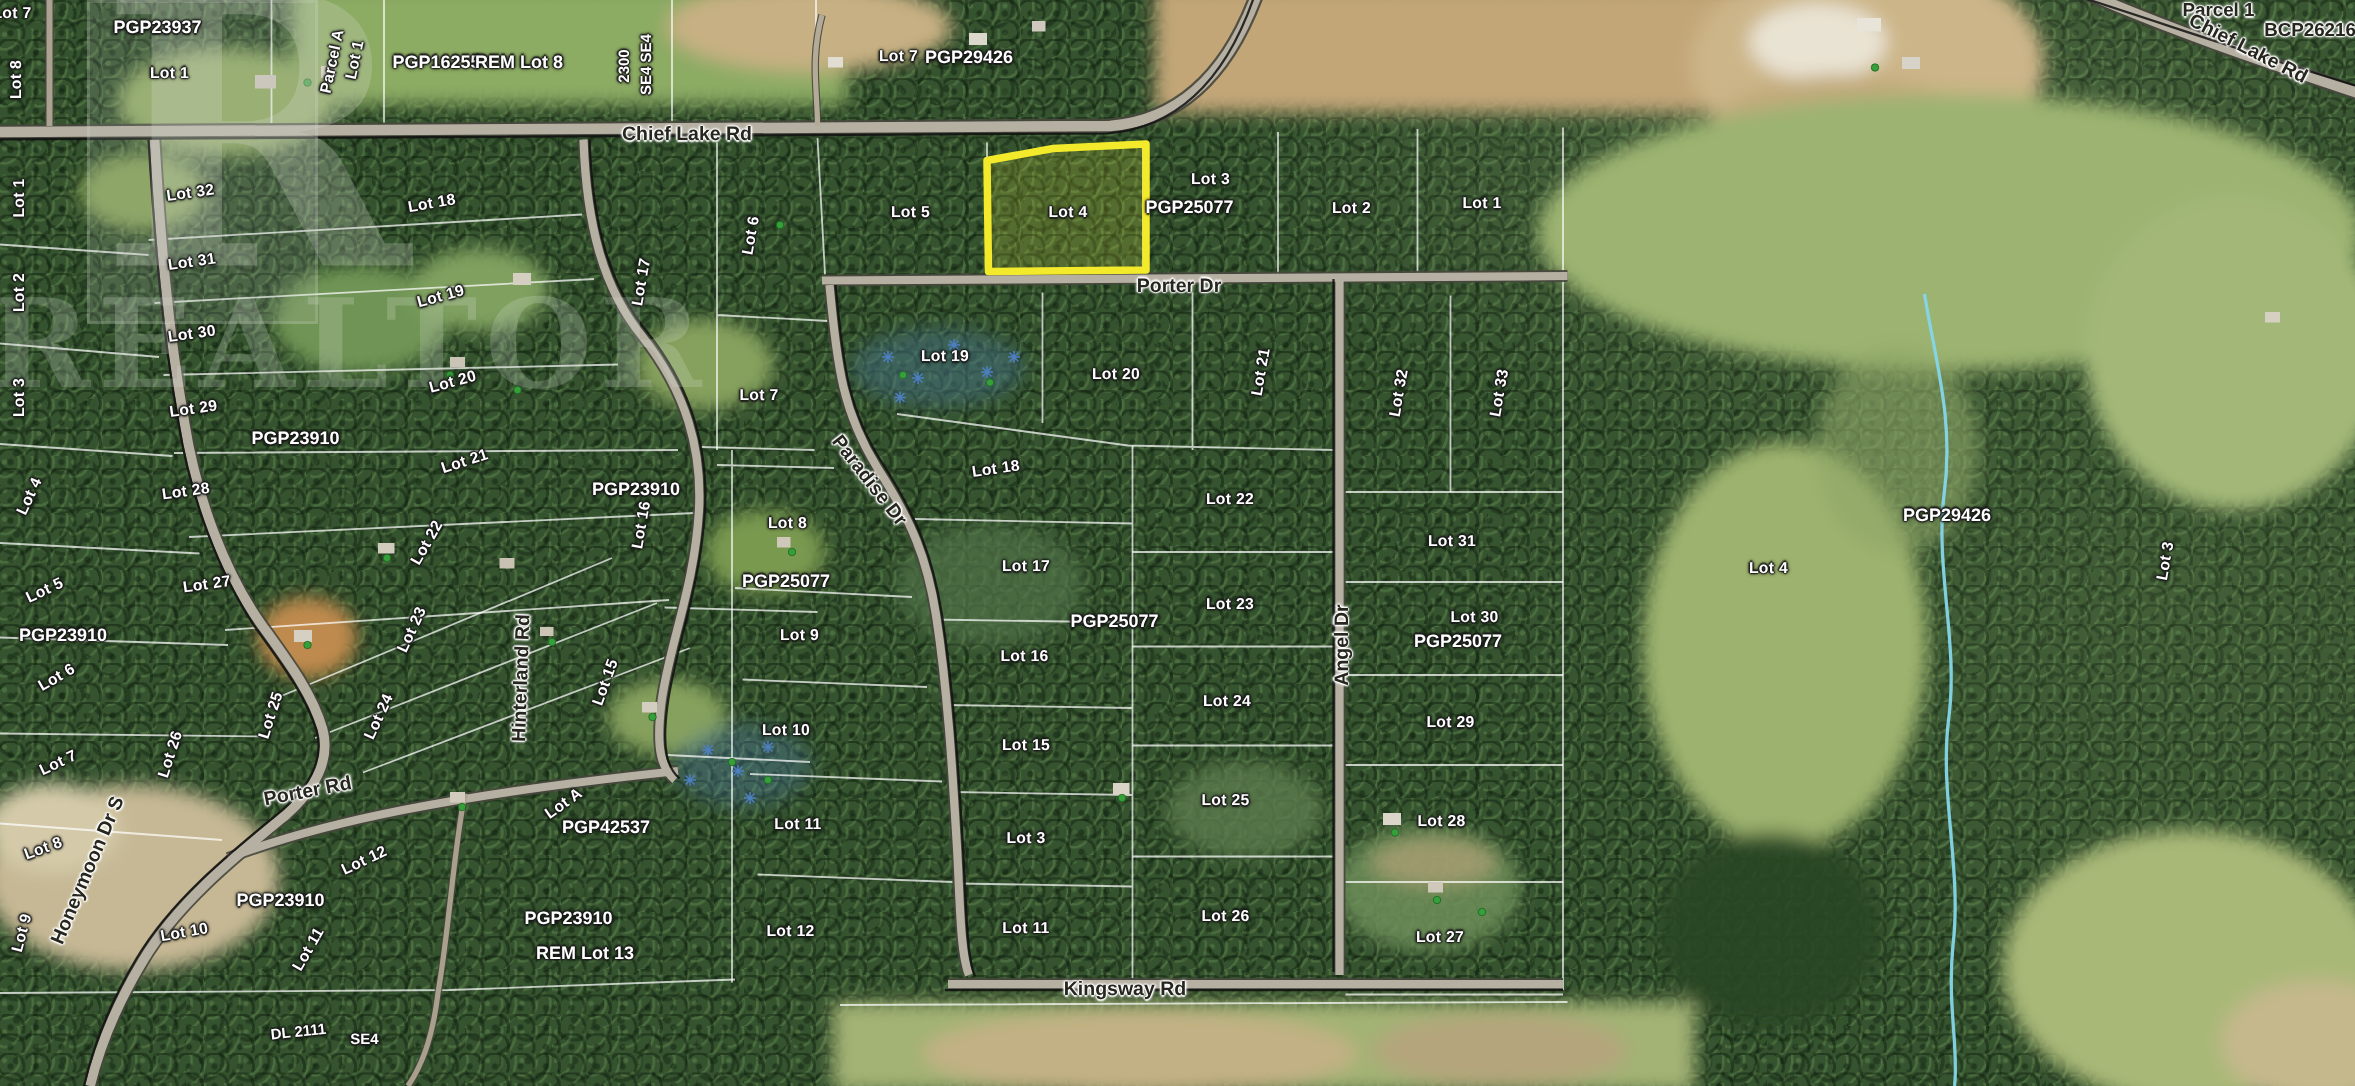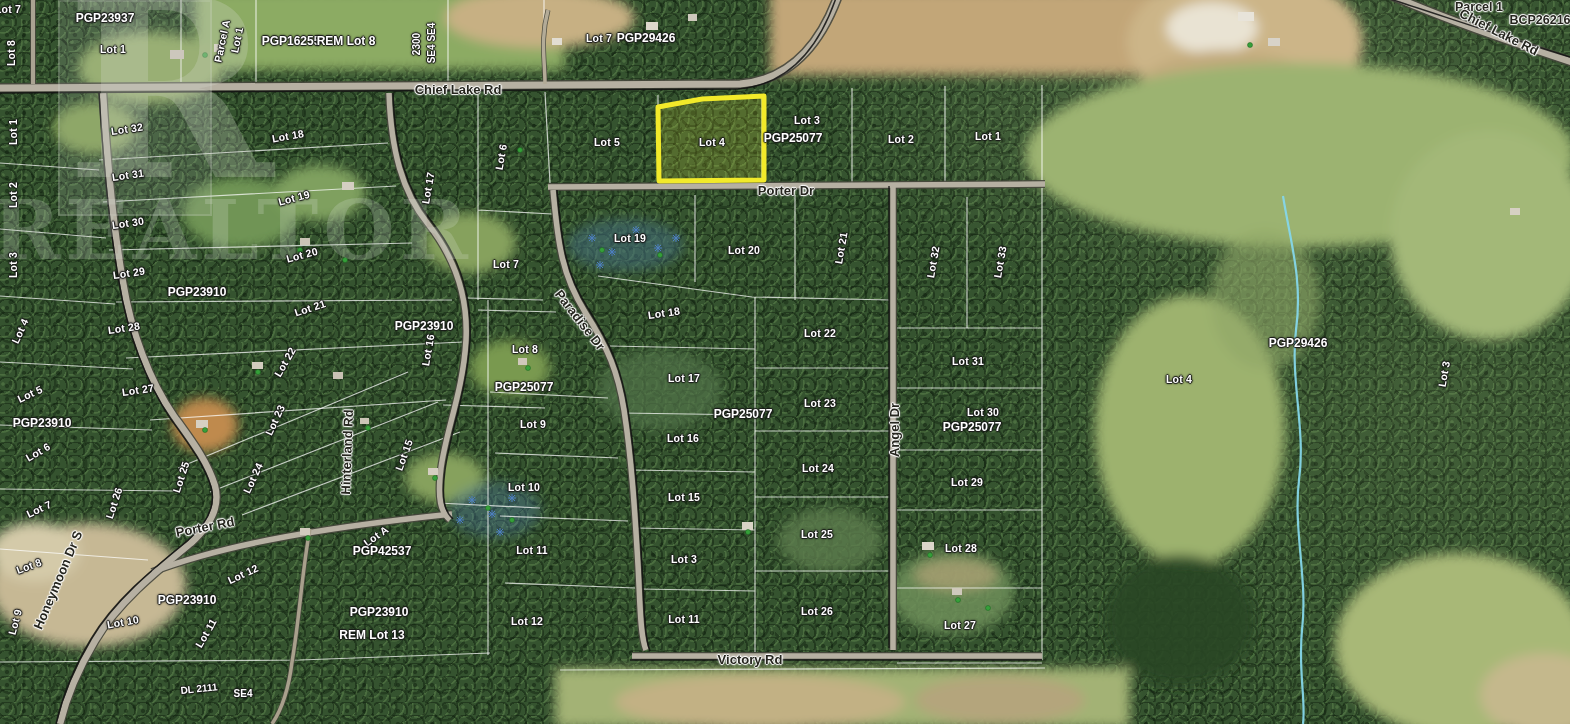--- a/index.html
+++ b/index.html
@@ -256,26 +256,26 @@
       <div class="lbl lot" style="left: 310px; top: 308px; --r: -18deg;">Lot 21</div>
       <div class="lbl lot" style="left: 302px; top: 255px; --r: -15deg;">Lot 20</div>
       <div class="lbl lot" style="left: 294px; top: 198px; --r: -15deg;">Lot 19</div>
       <div class="lbl lot" style="left: 288px; top: 136px; --r: -10deg;">Lot 18</div>
       <div class="lbl road" style="left: 347px; top: 452px; --r: -88deg;">Hinterland Rd</div>
       <div class="lbl lot" style="left: 428px; top: 188px; --r: -80deg;">Lot 17</div>
       <div class="lbl plan" style="left: 424px; top: 326px; --r: 0deg;">PGP23910</div>
       <div class="lbl lot" style="left: 428px; top: 350px; --r: -80deg;">Lot 16</div>
       <div class="lbl lot" style="left: 404px; top: 455px; --r: -70deg;">Lot 15</div>
       <div class="lbl lot" style="left: 376px; top: 536px; --r: -35deg;">Lot A</div>
-      <div class="lbl plan" style="left: 382px; top: 551px; --r: 0deg;">PGP42537</div>
+      <div class="lbl plan" style="left: 404px; top: 551px; --r: 0deg;">PGP42537</div>
       <div class="lbl road" style="left: 205px; top: 527px; --r: -11deg;">Porter Rd</div>
       <div class="lbl road" style="left: 58px; top: 580px; --r: -67deg;">Honeymoon Dr S</div>
       <div class="lbl plan" style="left: 187px; top: 600px; --r: 0deg;">PGP23910</div>
       <div class="lbl plan" style="left: 379px; top: 612px; --r: 0deg;">PGP23910</div>
-      <div class="lbl plan" style="left: 372px; top: 635px; text-align: center; --r: 0deg;">REM Lot 13</div>
+      <div class="lbl plan" style="left: 390px; top: 635px; text-align: center; --r: 0deg;">REM Lot 13</div>
       <div class="lbl sec" style="left: 199px; top: 689px; --r: -6deg;">DL 2111</div>
       <div class="lbl sec" style="left: 243px; top: 694px; --r: 0deg;">SE4</div>
       <div class="lbl lot" style="left: 501px; top: 157px; --r: -80deg;">Lot 6</div>
       <div class="lbl lot" style="left: 506px; top: 264px; --r: 0deg;">Lot 7</div>
       <div class="lbl lot" style="left: 525px; top: 349px; --r: 0deg;">Lot 8</div>
       <div class="lbl plan" style="left: 524px; top: 387px; --r: 0deg;">PGP25077</div>
       <div class="lbl lot" style="left: 533px; top: 424px; --r: 0deg;">Lot 9</div>
       <div class="lbl lot" style="left: 524px; top: 487px; --r: 0deg;">Lot 10</div>
       <div class="lbl lot" style="left: 532px; top: 550px; --r: 0deg;">Lot 11</div>
       <div class="lbl lot" style="left: 527px; top: 621px; --r: 0deg;">Lot 12</div>
@@ -295,21 +295,21 @@
       <div class="lbl lot" style="left: 684px; top: 378px; --r: 0deg;">Lot 17</div>
       <div class="lbl plan" style="left: 743px; top: 414px; --r: 0deg;">PGP25077</div>
       <div class="lbl lot" style="left: 683px; top: 438px; --r: 0deg;">Lot 16</div>
       <div class="lbl lot" style="left: 820px; top: 403px; --r: 0deg;">Lot 23</div>
       <div class="lbl lot" style="left: 818px; top: 468px; --r: 0deg;">Lot 24</div>
       <div class="lbl lot" style="left: 684px; top: 497px; --r: 0deg;">Lot 15</div>
       <div class="lbl lot" style="left: 817px; top: 534px; --r: 0deg;">Lot 25</div>
       <div class="lbl lot" style="left: 684px; top: 559px; --r: 0deg;">Lot 3</div>
       <div class="lbl lot" style="left: 684px; top: 619px; --r: 0deg;">Lot 11</div>
       <div class="lbl lot" style="left: 817px; top: 611px; --r: 0deg;">Lot 26</div>
-      <div class="lbl road" style="left: 750px; top: 659px; --r: 0deg;">Victory Rd</div>
+      <div class="lbl road" style="left: 750px; top: 659px; --r: 0deg;">Kingsway Rd</div>
       <div class="lbl road" style="left: 894px; top: 430px; --r: -90deg;">Angel Dr</div>
       <div class="lbl lot" style="left: 933px; top: 262px; --r: -80deg;">Lot 32</div>
       <div class="lbl lot" style="left: 1000px; top: 262px; --r: -80deg;">Lot 33</div>
       <div class="lbl lot" style="left: 968px; top: 361px; --r: 0deg;">Lot 31</div>
       <div class="lbl lot" style="left: 983px; top: 412px; --r: 0deg;">Lot 30</div>
       <div class="lbl plan" style="left: 972px; top: 427px; --r: 0deg;">PGP25077</div>
       <div class="lbl lot" style="left: 967px; top: 482px; --r: 0deg;">Lot 29</div>
       <div class="lbl lot" style="left: 961px; top: 548px; --r: 0deg;">Lot 28</div>
       <div class="lbl lot" style="left: 960px; top: 625px; --r: 0deg;">Lot 27</div>
       <div class="lbl lot" style="left: 1179px; top: 379px; --r: 0deg;">Lot 4</div>

